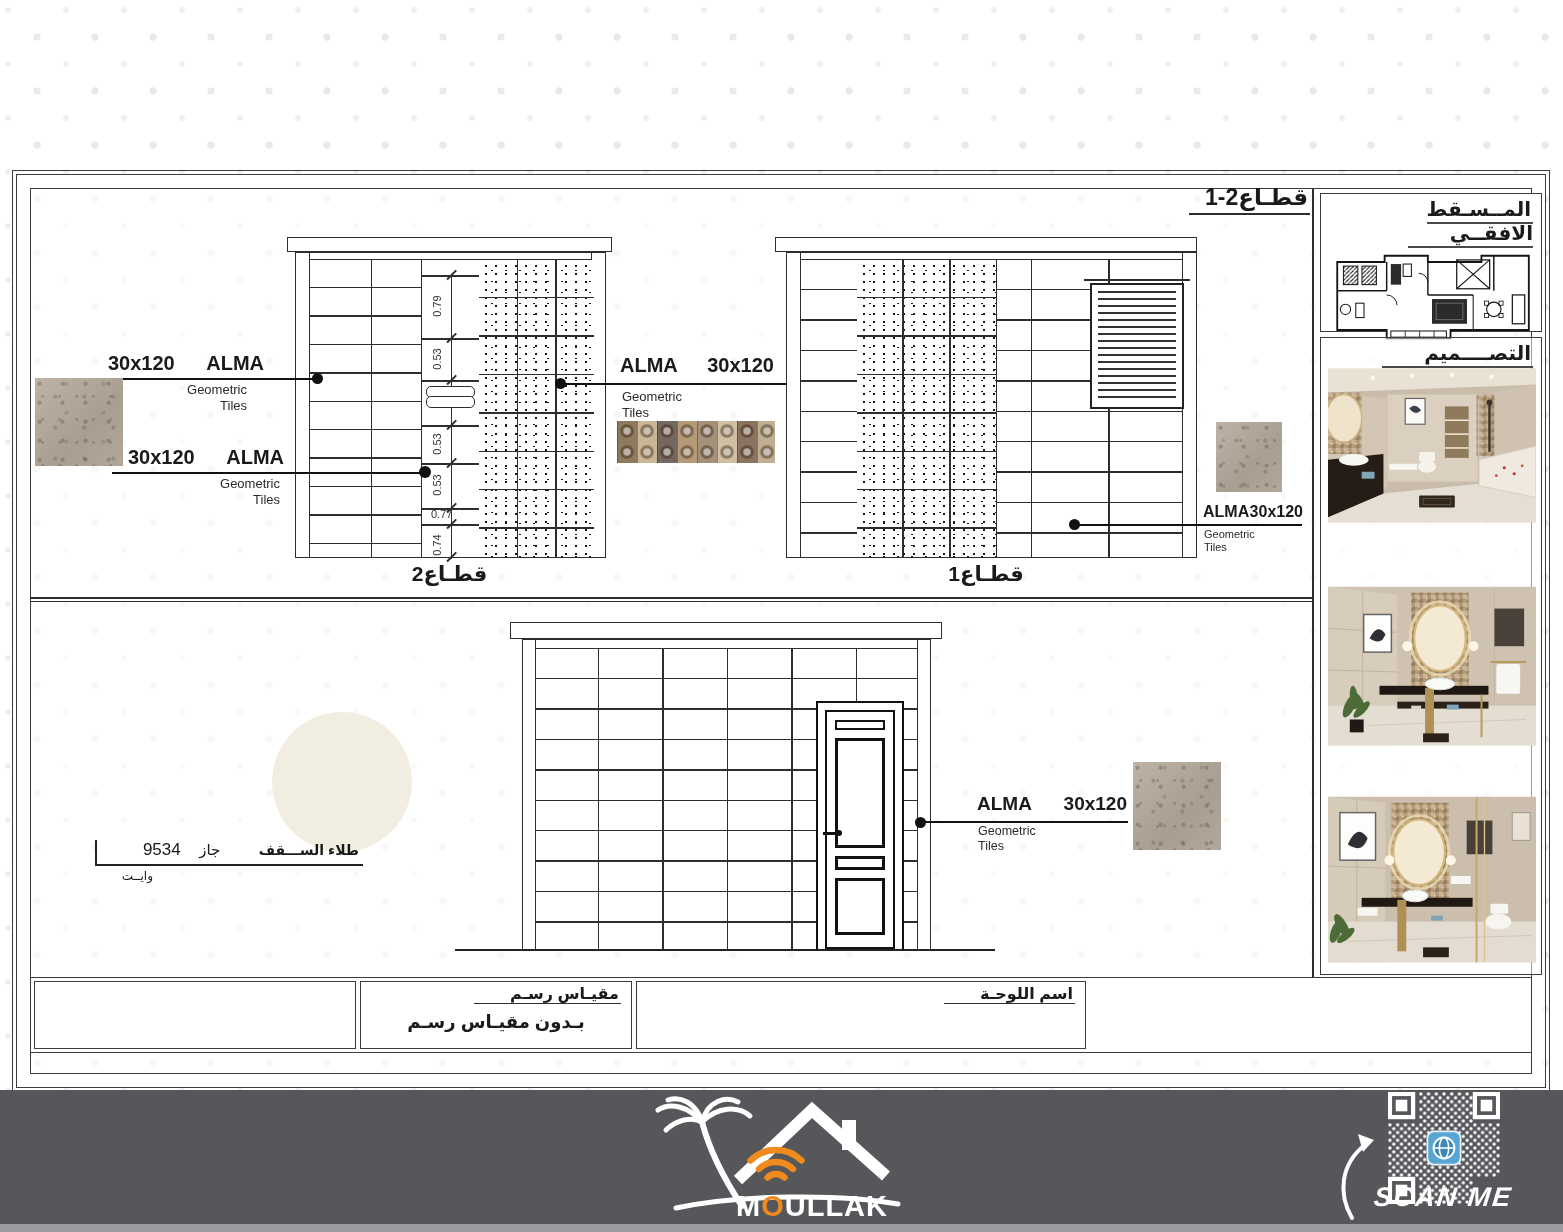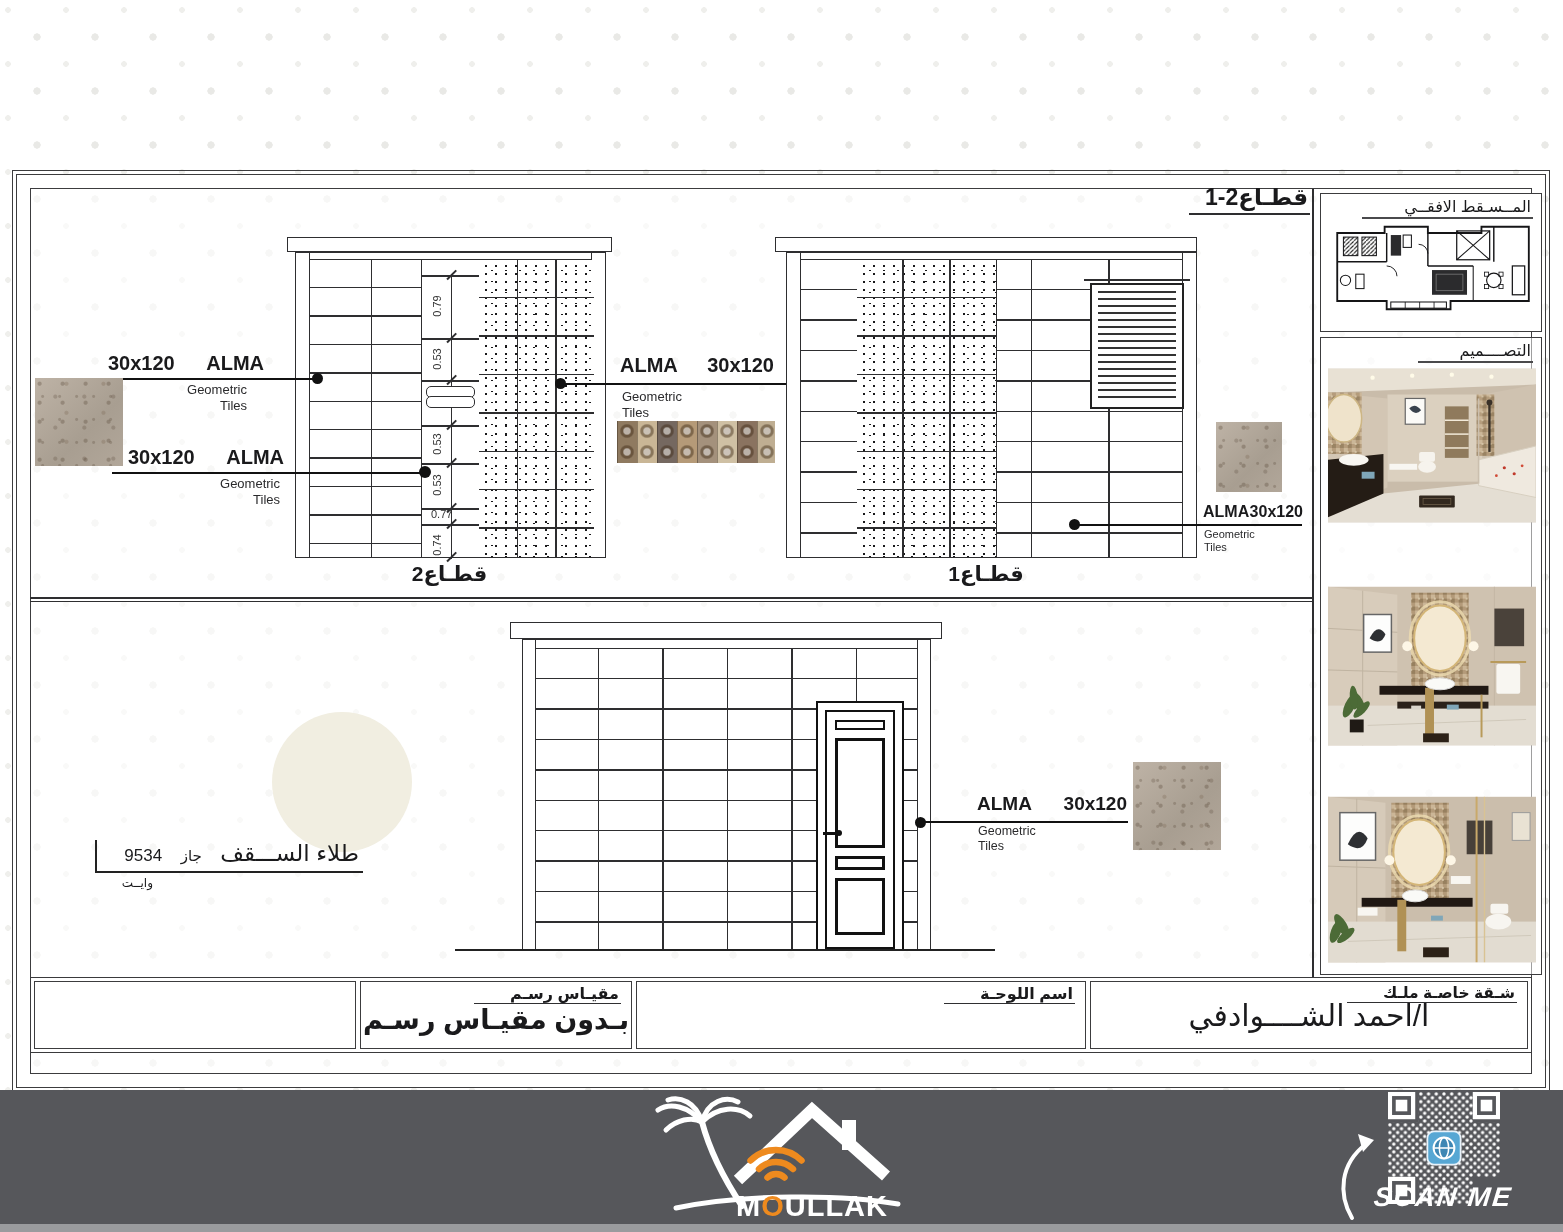--- a/index.html
+++ b/index.html
@@ -35,21 +35,21 @@
       repeating-linear-gradient(90deg,#8f7a60 0 20px,#c9b696 20px 40px,#756860 40px 60px,#b59a78 60px 80px,#a4917c 80px 100px,#cfc0a4 100px 120px,#8a7360 120px 140px,#bfae92 140px 160px);
     background-size:auto,20px 21px,20px 21px,auto;}
   .ar{direction:rtl;font-weight:bold;}
   .sec-label{font-weight:bold;font-size:21px;text-align:center;direction:rtl;}
   .dimv{width:26px;height:26px;line-height:26px;text-align:center;font-size:11px;color:#333;
         transform:rotate(-90deg);}
   .shelf{left:0;right:0;height:1.6px;background:#2e2e30;}
   .tick{width:13px;height:1.6px;background:#2e2e30;transform:rotate(-45deg);}
   .towel{left:4px;width:47px;height:10px;border:1.6px solid #2e2e30;border-radius:5px;background:#fff;}
   .panel{border:1.2px solid #3c3c3e;background:rgba(255,255,255,.85);box-sizing:border-box;}
-  .panel-h{text-align:right;direction:rtl;font-weight:normal;font-size:16px;padding:3px 8px 0 0;}
+  .panel-h{text-align:right;direction:rtl;font-weight:bold;font-size:20px;padding:3px 8px 0 0;}
   .panel-h span{border-bottom:2px solid #4a4a4c;padding:0 2px 2px 42px;}
   .tb-cell{border:1.2px solid #3c3c3e;box-sizing:border-box;background:#fff;overflow:hidden;}
   .tb-h{text-align:right;direction:rtl;font-weight:bold;font-size:16px;padding:2px 10px 0 0;}
   .tb-h span{border-bottom:1.8px solid #2f2f31;padding:0 2px 1px 36px;}
   .band{background:#56575b;}
   .scanme{color:#fff;font-size:27px;font-style:italic;letter-spacing:2px;transform:skewX(-6deg);
           font-weight:bold;}
   .brandtxt{color:#fff;font-weight:bold;font-size:29px;letter-spacing:1px;white-space:nowrap;}
 </style>
 </head>
@@ -205,21 +205,21 @@
     <span>ALMA</span>
     <span>30x120</span>
   </div>
   <div class="abs co-sub" style="left:978px;top:824px;font-size:12.5px;">Geometric</div>
   <div class="abs co-sub" style="left:978px;top:839px;font-size:12.5px;">Tiles</div>
   <div class="abs swatch" style="left:1133px;top:762px;width:88px;height:88px;"></div>
 
   <div class="abs" style="left:272px;top:712px;width:140px;height:140px;border-radius:50%;background:#f1eee1;"></div>
   <div class="abs" style="left:95px;top:840px;width:268px;">
     <div class="ar" style="direction:rtl;border-bottom:2px solid #222;border-left:2px solid #222;padding:0 4px 4px 8px;font-weight:normal;">
-      <span style="font-weight:normal;font-size:23px;">طلاء الســـقف</span>
+      <span style="font-weight:bold;font-size:14px;margin-left:20px;">طلاء الســـقف</span>
       <span style="font-size:15px;margin:0 14px;">جاز</span>
       <span style="font-size:17px;">9534</span>
     </div>
     <div style="direction:rtl;text-align:right;padding:3px 210px 0 0;font-size:12px;">وايــت</div>
   </div>
 
   <div class="abs panel" style="left:1320px;top:193px;width:222px;height:139px;background:#fff;">
     <div class="panel-h"><span>المــسـقط الافقــي</span></div>
     <svg width="206" height="96" viewBox="0 0 200 92" style="margin:4px 8px 0 8px;">
       <defs>
@@ -393,28 +393,24 @@
         <ellipse cx="18" cy="140" rx="4" ry="11" transform="rotate(50 18 140)"></ellipse>
       </g>
       <rect x="96" y="152" width="26" height="10" fill="#2c2117"></rect>
     </svg>
   </div>
 
   <div class="abs" style="left:30px;top:977px;width:1502px;height:76px;border:1.6px solid #3a3a3c;box-sizing:border-box;display:flex;gap:4px;padding:3px;background:#fff;">
     <div class="tb-cell" style="width:322px;"></div>
     <div class="tb-cell" style="width:272px;">
       <div class="tb-h"><span>مقيـاس رسـم</span></div>
-      <div class="ar" style="font-size:27px;text-align:center;margin-top:1px;">بـدون مقيـاس رسـم</div>
+      <div class="ar" style="font-size:18px;text-align:center;margin-top:8px;">بـدون مقيـاس رسـم</div>
     </div>
     <div class="tb-cell" style="width:450px;">
       <div class="tb-h"><span>اسم اللوحـة</span></div>
-    </div>
-    <div class="tb-cell" style="flex:1;">
-      <div class="tb-h" style="font-size:15.5px;"><span>شـقة خاصـة ملـك</span></div>
-      <div style="direction:rtl;font-size:30px;text-align:center;margin-top:-4px;">ا/احمد الشــــوادفي</div>
     </div>
   </div>
 
   <div class="abs band" style="left:0;top:1090px;width:1563px;height:142px;">
     <div class="abs" style="left:0;top:134px;width:100%;height:8px;background:#9a9b9e;"></div>
 
     <div class="abs" style="left:652px;top:4px;width:266px;height:134px;">
       <svg width="266" height="134" viewBox="0 0 266 134">
         <path d="M24,114 C90,100 190,100 246,110" stroke="#fff" stroke-width="5" fill="none" stroke-linecap="round"></path>
         <path d="M50,28 C58,58 74,88 90,112" stroke="#fff" stroke-width="6" fill="none" stroke-linecap="round"></path>

